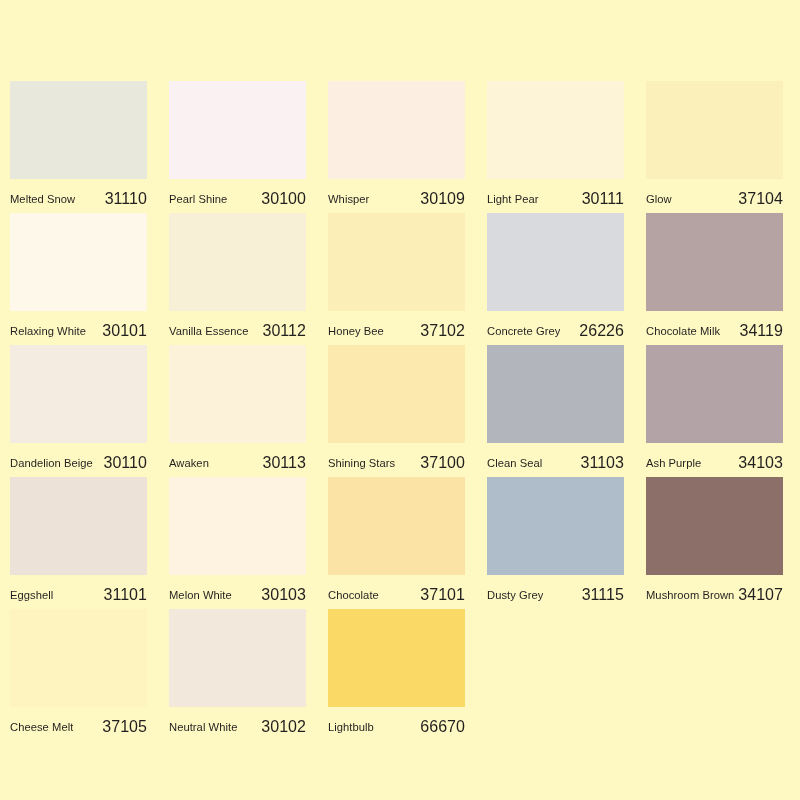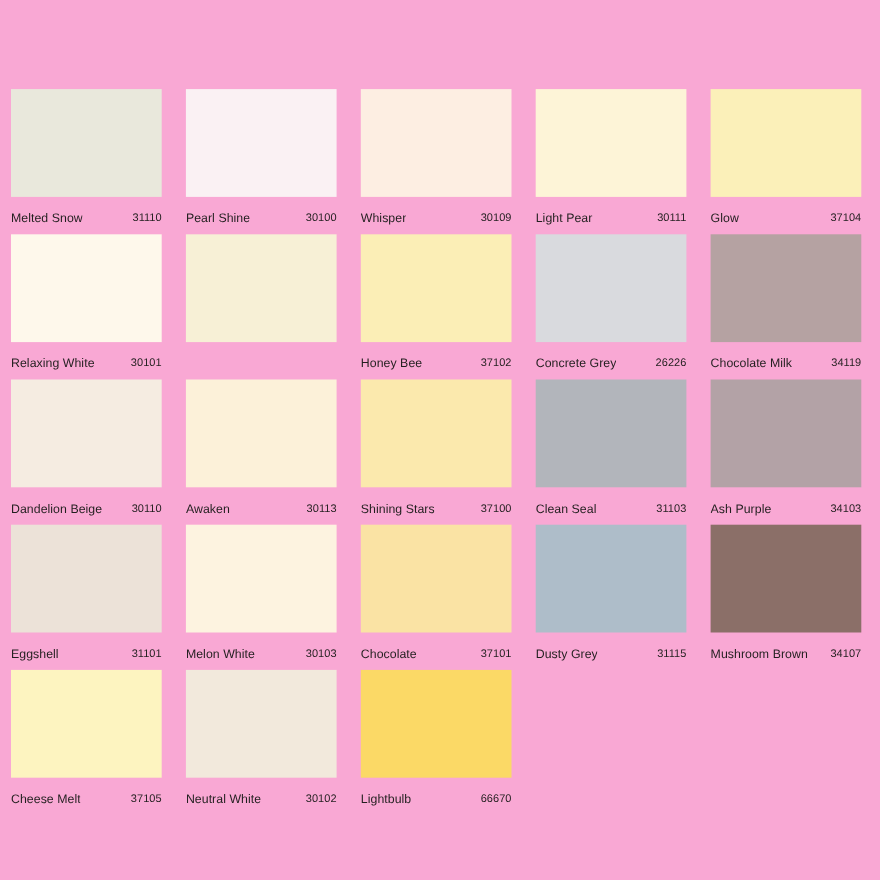--- a/index.html
+++ b/index.html
@@ -14,21 +14,21 @@
     font-family: "Liberation Sans", sans-serif;
     -webkit-font-smoothing: antialiased;
     overflow: hidden;
   }
   #swatch-sheet {
     position: relative;
     width: 800px;
     height: 800px;
     box-sizing: border-box;
     padding: 81px 0 0 0;
-    background: #f9a8d4;
+    background: #fef9c3;
   }
   .swatch-grid {
     display: grid;
     grid-template-columns: repeat(5, 137px);
     grid-auto-rows: 132px;
     column-gap: 22px;
     row-gap: 0px;
     margin-left: 10px;
   }
   .swatch-cell {
@@ -57,21 +57,21 @@
     font-size: 11.2px;
     line-height: 14px;
     color: #221f1f;
     letter-spacing: 0.05px;
     white-space: nowrap;
     overflow: hidden;
     text-overflow: ellipsis;
     max-width: 96px;
   }
   .swatch-code {
-    font-size: 10px;
+    font-size: 16px;
     line-height: 14px;
     color: #221f1f;
     letter-spacing: 0.05px;
     white-space: nowrap;
     text-align: right;
   }
 </style>
 </head>
 <body>
 
@@ -114,20 +114,24 @@
       </div>
       <div class="swatch-cell">
         <div class="swatch-chip" style="background: rgb(254, 248, 235);"></div>
         <div class="swatch-caption">
           <span class="swatch-name">Relaxing White</span>
           <span class="swatch-code">30101</span>
         </div>
       </div>
       <div class="swatch-cell">
         <div class="swatch-chip" style="background: rgb(247, 240, 214);"></div>
+        <div class="swatch-caption">
+          <span class="swatch-name">Vanilla Essence</span>
+          <span class="swatch-code">30112</span>
+        </div>
       </div>
       <div class="swatch-cell">
         <div class="swatch-chip" style="background: rgb(251, 238, 182);"></div>
         <div class="swatch-caption">
           <span class="swatch-name">Honey Bee</span>
           <span class="swatch-code">37102</span>
         </div>
       </div>
       <div class="swatch-cell">
         <div class="swatch-chip" style="background: rgb(217, 218, 222);"></div>

